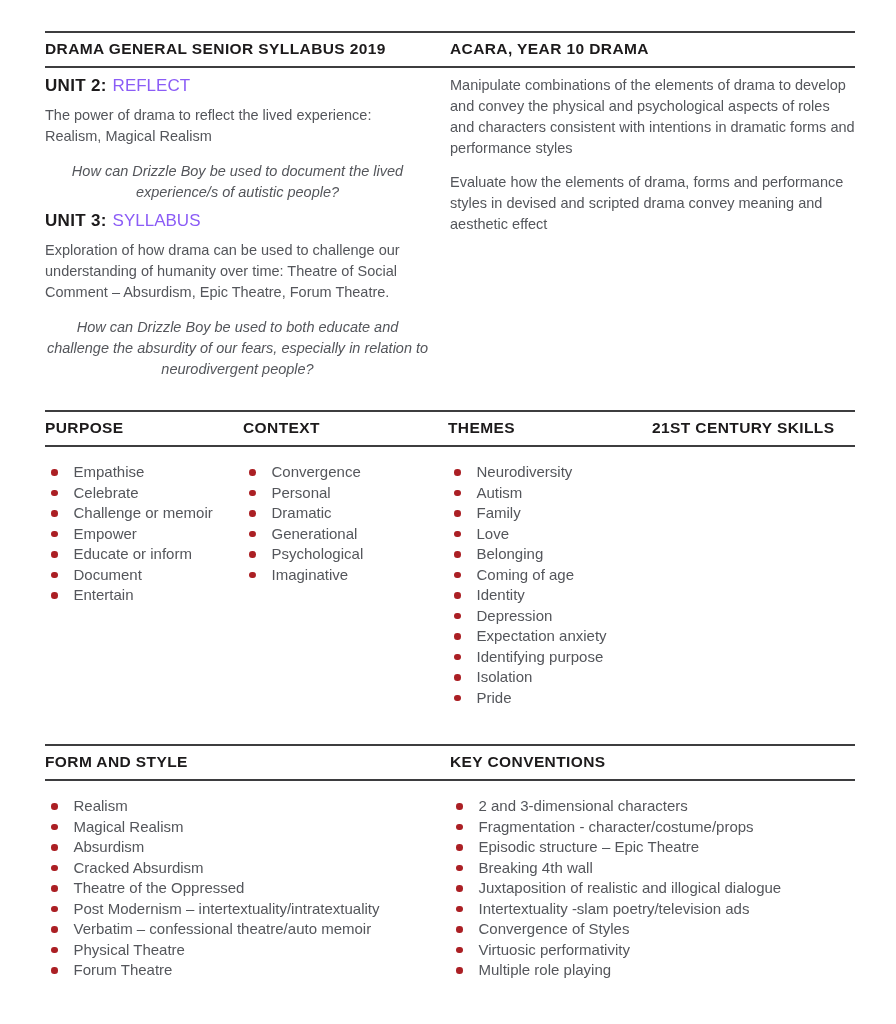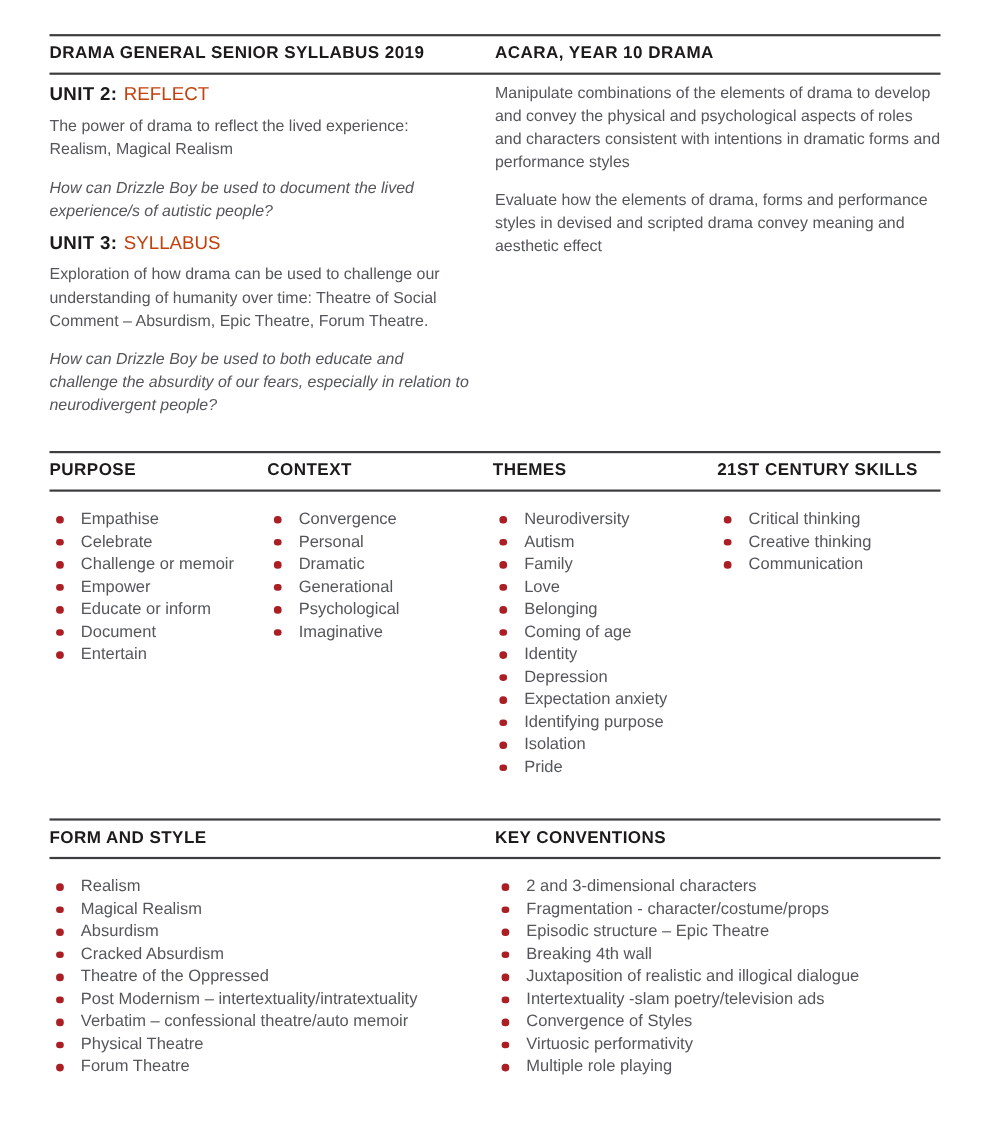--- a/index.html
+++ b/index.html
@@ -24,23 +24,23 @@
     white-space: nowrap;
   }
 
   .body-text {
     font-size: 14.5px; line-height: 21px; color: var(--body, #54565b);
   }
   .acara-p { margin: 7px 0 13px 0; }
 
   h3.unit { font-size: 17px; line-height: 20px; margin-top: 8px; font-weight: 400; }
   h3.unit .u-label { font-weight: 700; color: var(--heading, #1c1a1b); margin-right: 6px; letter-spacing: 0.3px; }
-  h3.unit .u-name { color: #c2410c; }
+  h3.unit .u-name { color: #8b5cf6; }
   .unit-body { margin-top: 9px; }
-  .question { font-size: 14.5px; line-height: 21px; font-style: italic; margin-top: 14px; }
+  .question { font-size: 14.5px; line-height: 21px; font-style: italic; margin-top: 14px; text-align: center; }
   .unit3 { margin-top: 25px; }
 
   .sec2 { margin-top: 30px; }
   .sec3 { margin-top: 36px; }
 
   ul.bullets { list-style: none; margin-top: 15px; padding-right: 8px; }
   ul.bullets li {
     display: flex; align-items: flex-start;
     font-size: 15px; line-height: 20.5px; color: var(--body, #54565b);
   }
@@ -195,34 +195,20 @@
           </li>
           <li>
             <span class="dot"></span>
             <span>Isolation</span>
           </li>
           <li>
             <span class="dot"></span>
             <span>Pride</span>
           </li>
         </ul>
-      <ul class="bullets">
-          <li>
-            <span class="dot"></span>
-            <span>Critical thinking</span>
-          </li>
-          <li>
-            <span class="dot"></span>
-            <span>Creative thinking</span>
-          </li>
-          <li>
-            <span class="dot"></span>
-            <span>Communication</span>
-          </li>
-        </ul>
     </div>
   </section>
 
   <section class="sec3">
     <div class="rule"></div>
     <div class="grid2">
       <h2 class="sec-head">FORM AND STYLE</h2>
       <h2 class="sec-head">KEY CONVENTIONS</h2>
     </div>
     <div class="rule"></div>

